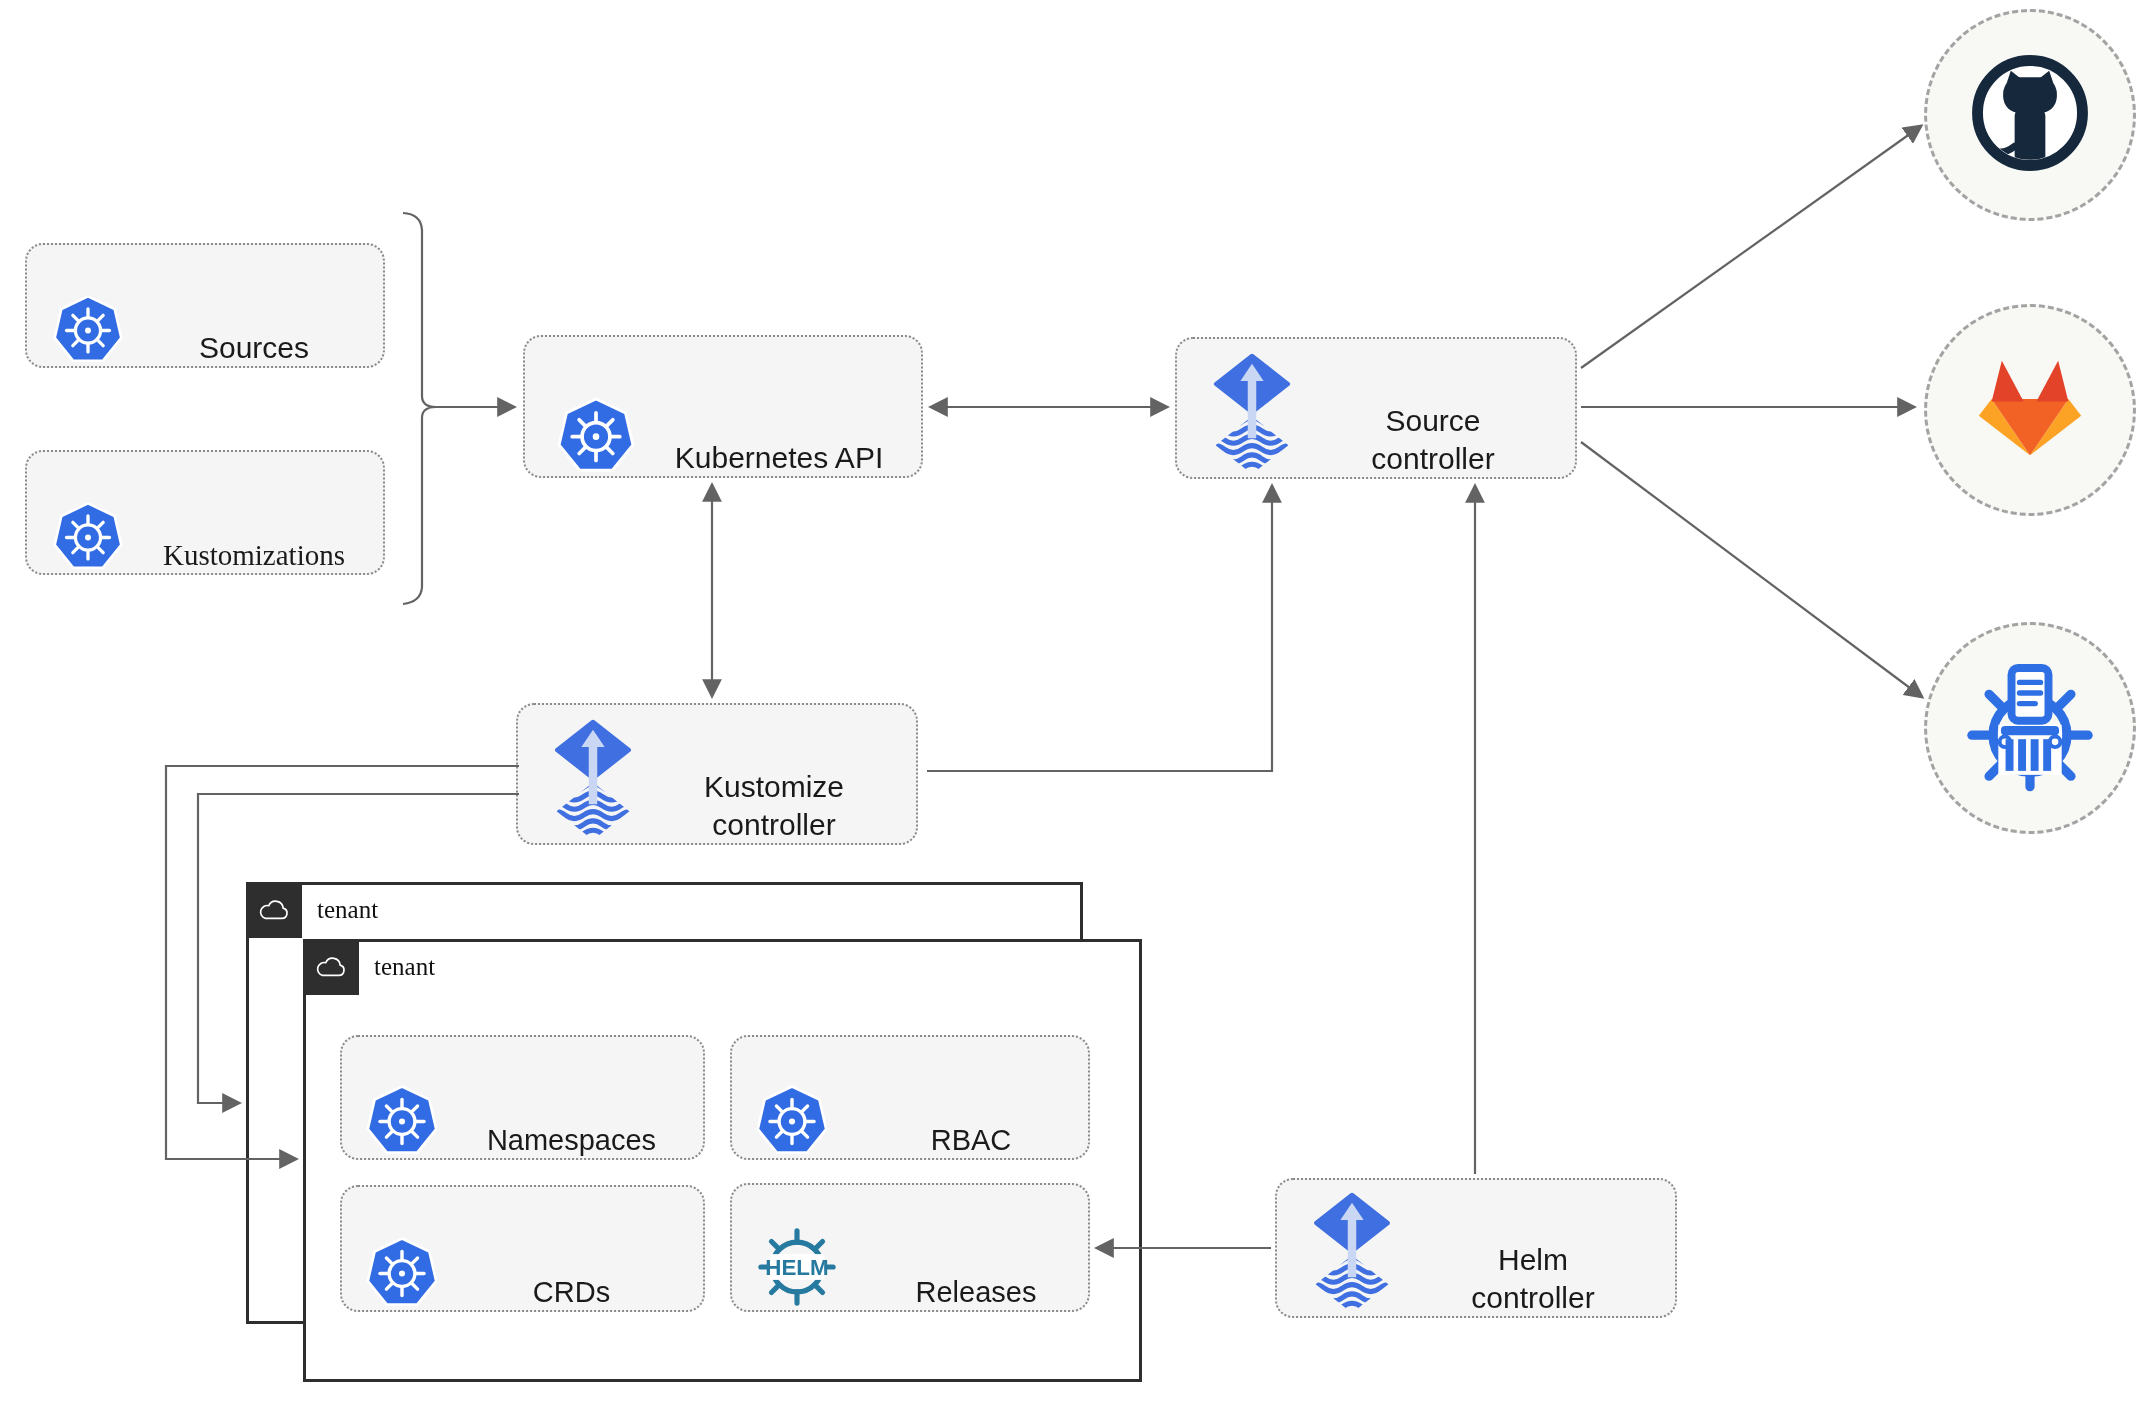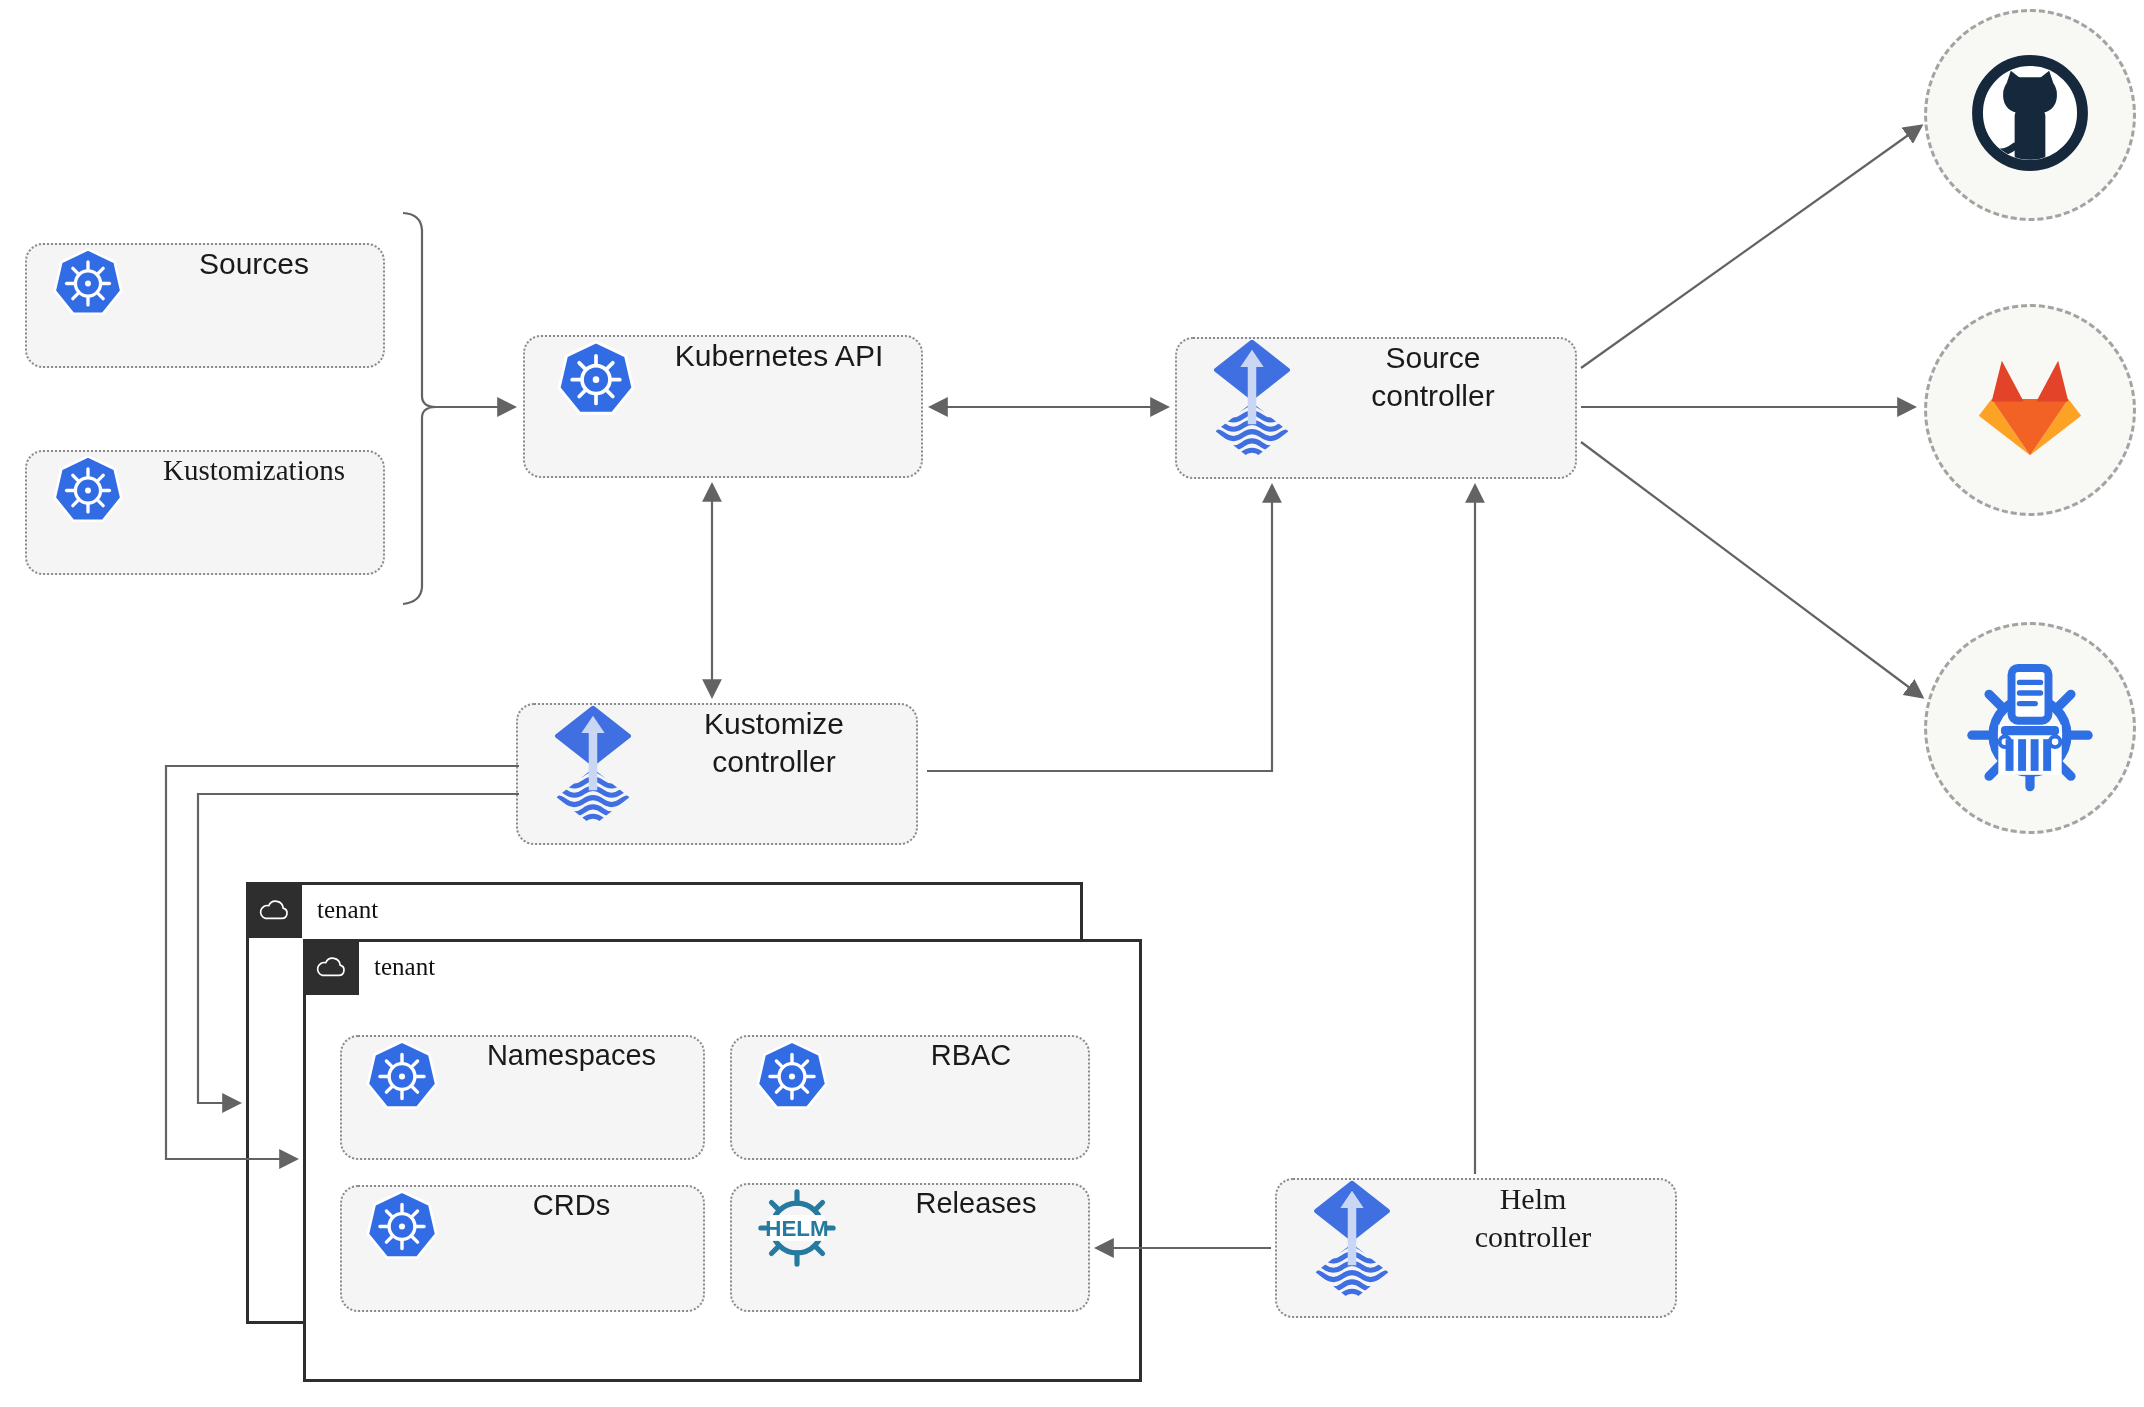--- a/index.html
+++ b/index.html
@@ -1,20 +1,20 @@
 <!DOCTYPE html>
 <html style="--k8s-blue: #326ce5; --flux-blue: #3f6fe0; --flux-arrow: #c9d7f4; --helm-teal: #277a9f; --github-dark: #16283c; --gitlab-red: #e24329; --gitlab-orange: #f16224; --gitlab-light: #fca326; --repo-blue: #2f6fe4; --line-gray: #636363; --node-fill: #f5f5f5; --tenant-dark: #2e2e2e;"><head>
 <meta charset="utf-8">
 <style>
   html,body{margin:0;padding:0;background:#ffffff;}
   body{font-family:"Liberation Sans", sans-serif;}
   #canvas{position:relative;width:2144px;height:1407px;background:#fff;overflow:hidden;}
 
   .node{position:absolute;background:var(--node-fill);border:2px dotted #8a8a8a;
-        border-radius:18px;display:flex;align-items:flex-start;box-sizing:border-box;}
+        border-radius:18px;display:flex;align-items:flex-end;box-sizing:border-box;}
   .node-icon{flex:0 0 auto;display:flex;align-items:center;justify-content:center;}
   .node-label{flex:1;text-align:center;font-size:30px;color:#1a1a1a;line-height:1.25;}
   .node-label .inner{display:inline-block;}
   .two-line .inner{max-width:190px;}
 
   .item-label{font-size:29px;}
 
   .tenant{position:absolute;background:#fff;border:3px solid var(--tenant-dark);box-sizing:border-box;}
   .tenant-tab{position:absolute;left:-3px;top:-3px;width:56px;height:56px;background:var(--tenant-dark);
               display:flex;align-items:center;justify-content:center;}
@@ -166,21 +166,21 @@
   <div class="node" style="left:516px;top:703px;width:402px;height:142px;">
     <span class="node-icon" style="margin-left:36px;width:78px;height:124px;">
       <svg width="78" height="124">
           <use href="#sym-flux"></use>
         </svg>
       </span>
     <span class="node-label two-line">
       <span class="inner">Kustomize controller</span></span>
   </div>
 
-  <div class="node" style="left:1275px;top:1178px;width:402px;height:140px;font-family:Liberation Serif, serif;">
+  <div class="node" style="left:1275px;top:1178px;width:402px;height:140px;">
     <span class="node-icon" style="margin-left:36px;width:78px;height:124px;">
       <svg width="78" height="124">
           <use href="#sym-flux"></use>
         </svg>
       </span>
     <span class="node-label two-line">
       <span class="inner">Helm controller</span></span>
   </div>
 
   <div class="remote" style="left:1924px;top:9px;">

